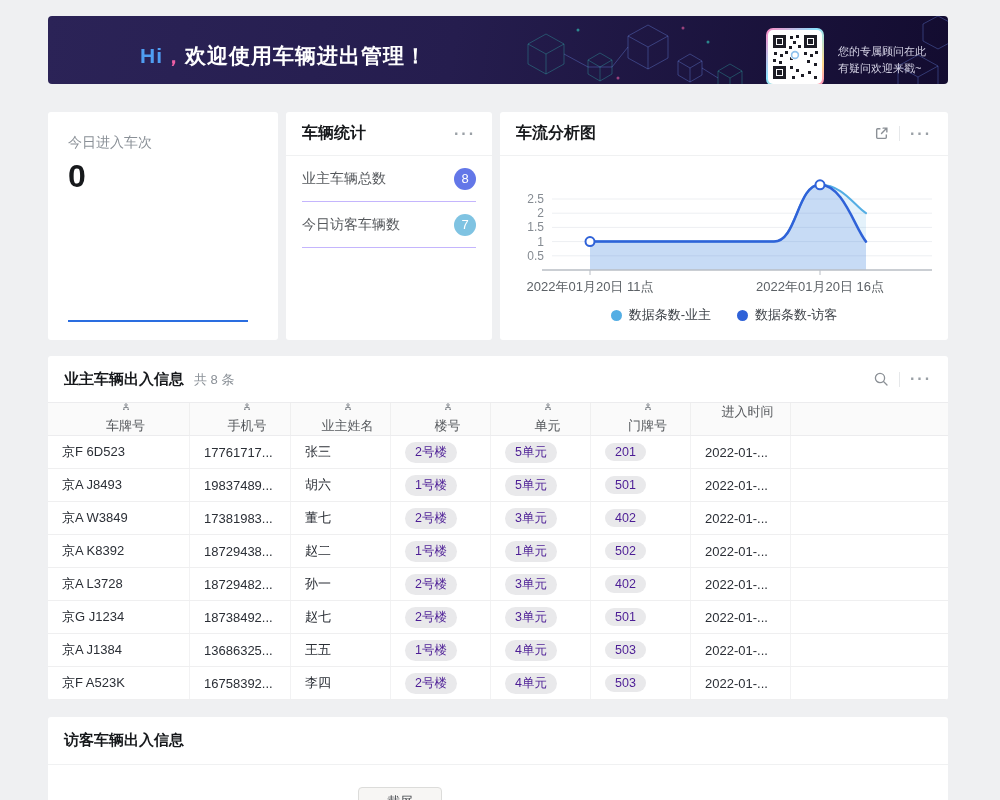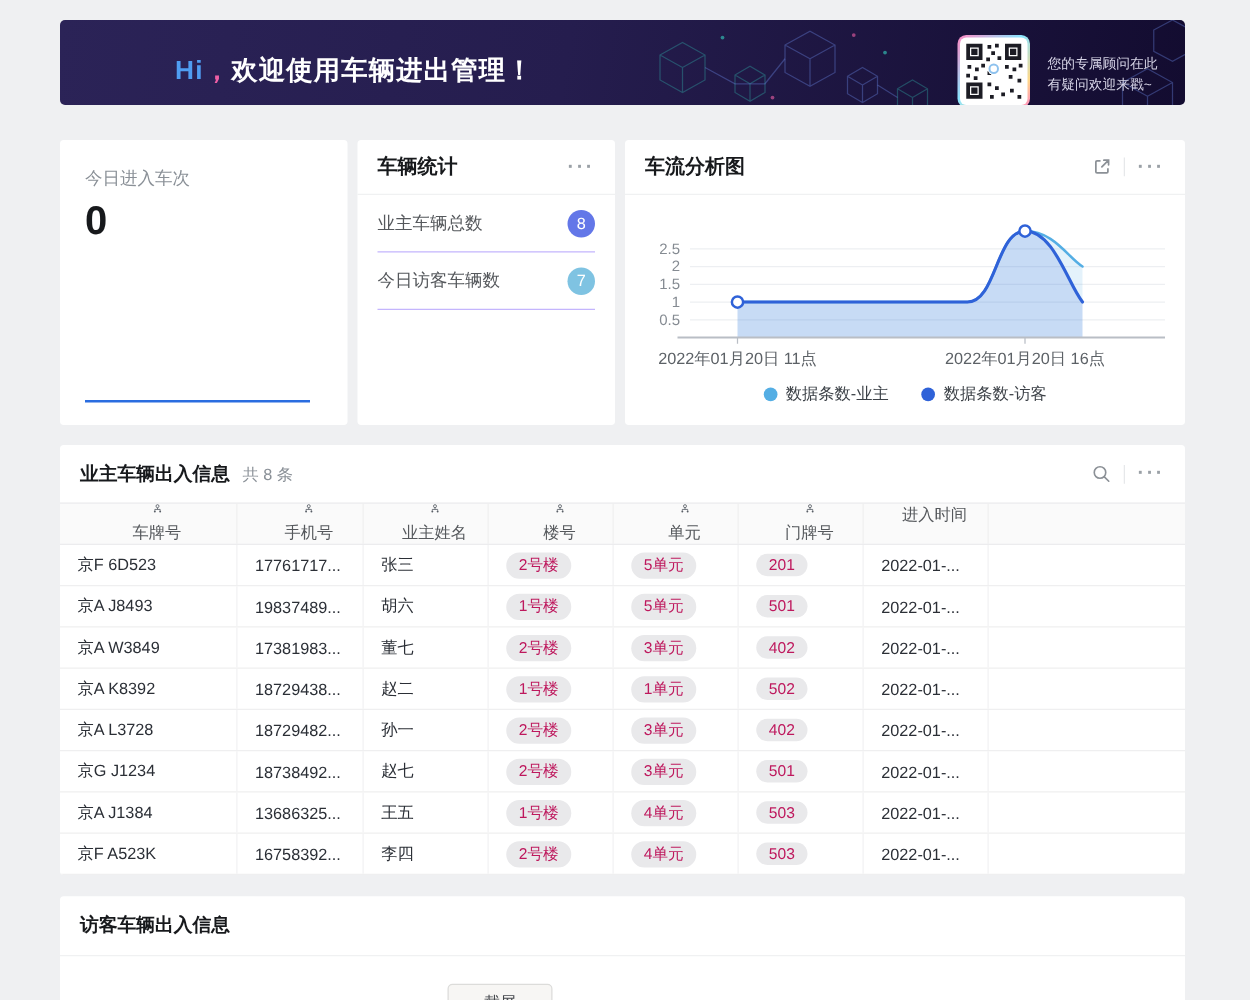--- a/index.html
+++ b/index.html
@@ -66,21 +66,21 @@
   .grid-head { height:34px; background:#fafafa; border-top:1px solid #ececee;
                border-bottom:1px solid #ececee; }
   .th { display:flex; align-items:center; gap:6px; padding-left:14px; font-size:13px;
         color:#55585c; border-right:1px solid #efefef; overflow:hidden; white-space:nowrap;flex-direction:column; }
   .th:last-child { border-right:none; }
   .grid-row { height:33px; border-bottom:1px solid #efeff0; }
   .td { display:flex; align-items:center; padding-left:14px; font-size:13px; color:#2b2f36;
         border-right:1px solid #f2f2f3; overflow:hidden; white-space:nowrap; }
   .td:last-child { border-right:none; }
   .pill { background:#e9e9eb; border-radius:11px; padding:2px 10px; font-size:12.5px;
-          color:#be185d; }
+          color:#4c1d95; }
 
   
   .visitor-card { left:48px; top:717px; width:900px; height:130px; }
   .visitor-head { height:48px; display:flex; align-items:center; padding:0 16px;
                   border-bottom:1px solid #f0f1f2; }
   .visitor-title { font-size:15px; font-weight:bold; color:#17191c; }
   .clip-btn { position:absolute; left:310px; top:70px; width:84px; height:30px;
               background:#f7f6f4; border:1px solid #dcdcda; border-radius:4px;
               font-size:13px; color:#43464b; text-align:center; line-height:28px;
               cursor:pointer; }

